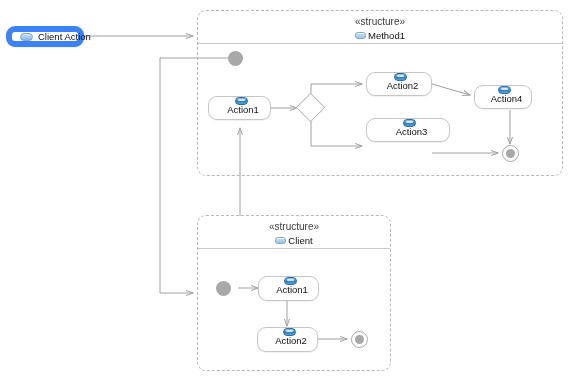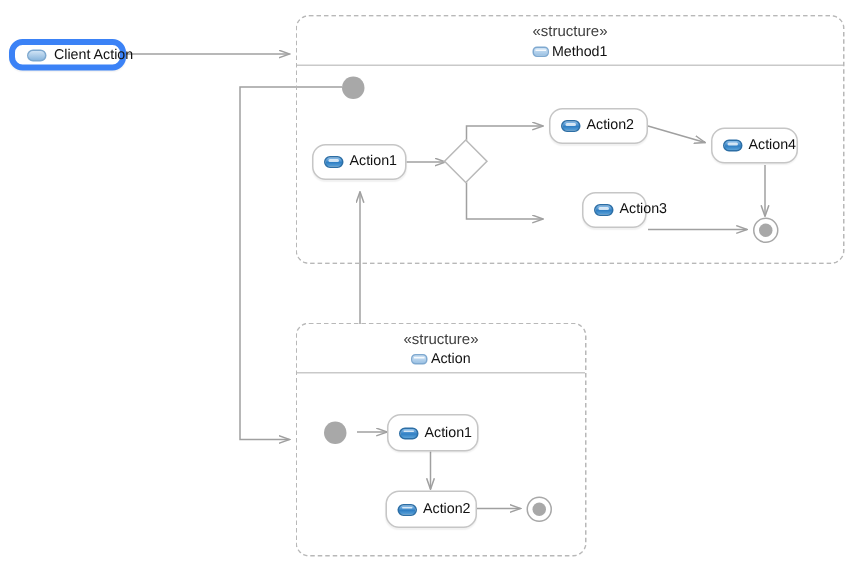--- a/index.html
+++ b/index.html
@@ -99,20 +99,21 @@
     border: 1px solid #c6c6c6;
     border-radius: 9px;
     background: #ffffff;
     display: flex;
     align-items: center;
     padding-left: 7px;
     font-size: 9.5px;
     color: #111111;
     white-space: nowrap;
     box-shadow: 0 1px 1px rgba(0,0,0,0.06);
+    flex-direction: column;
   }
   .action-icon {
     display: inline-block;
     width: 13px;
     height: 8px;
     border-radius: 4px;
     background: linear-gradient(180deg, #8fc0ea 0%, #2f7fc4 55%, #5ba2d8 100%);
     border: 1px solid #2c6ea5;
     box-sizing: border-box;
     margin-right: 4px;
@@ -130,21 +131,21 @@
     background: rgba(255,255,255,.75);
   }
   .action-label {
     line-height: 1;
   }
 
   
   .client-node {
     position: absolute;
     box-sizing: border-box;
-    border: 4px solid #3b82f6;
+    border: 6px solid #3b82f6;
     border-radius: 9px;
     background: #ffffff;
     display: flex;
     align-items: center;
     padding-left: 8px;
     font-size: 9.5px;
     color: #111111;
     white-space: nowrap;
     box-shadow: 0 1px 1px rgba(0,0,0,0.06);
   }
@@ -259,37 +260,37 @@
     <span class="action-label">Action1</span>
   </div>
 
   <div class="decision" style="left:300px; top:97px;"></div>
 
   <div class="action" style="left:366px; top:72px; width:66px; height:24px;">
     <span class="action-icon"></span>
     <span class="action-label">Action2</span>
   </div>
 
-  <div class="action" style="left:366px; top:128px; width:43px; height:24px;margin-left:22px;">
+  <div class="action" style="left:366px; top:118px; width:84px; height:24px;">
     <span class="action-icon"></span>
     <span class="action-label">Action3</span>
   </div>
 
   <div class="action" style="left:474px; top:85px; width:58px; height:24px;">
     <span class="action-icon"></span>
     <span class="action-label">Action4</span>
   </div>
 
   <div class="final-node" style="left:502px; top:145px;"></div>
 
   <div class="structure" style="left:197px; top:215px; width:194px; height:156px;">
     <div class="structure-header" style="height:33px;">
       <span class="stereotype">«structure»</span>
       <span class="struct-name-row">
-        <span class="pkg-icon"></span><span class="name-text">Action</span>
+        <span class="pkg-icon"></span><span class="name-text">Client</span>
       </span>
     </div>
   </div>
 
   <div class="initial-node" style="left:216px; top:281px;"></div>
 
   <div class="action" style="left:258px; top:276px; width:61px; height:25px;">
     <span class="action-icon"></span>
     <span class="action-label">Action1</span>
   </div>

